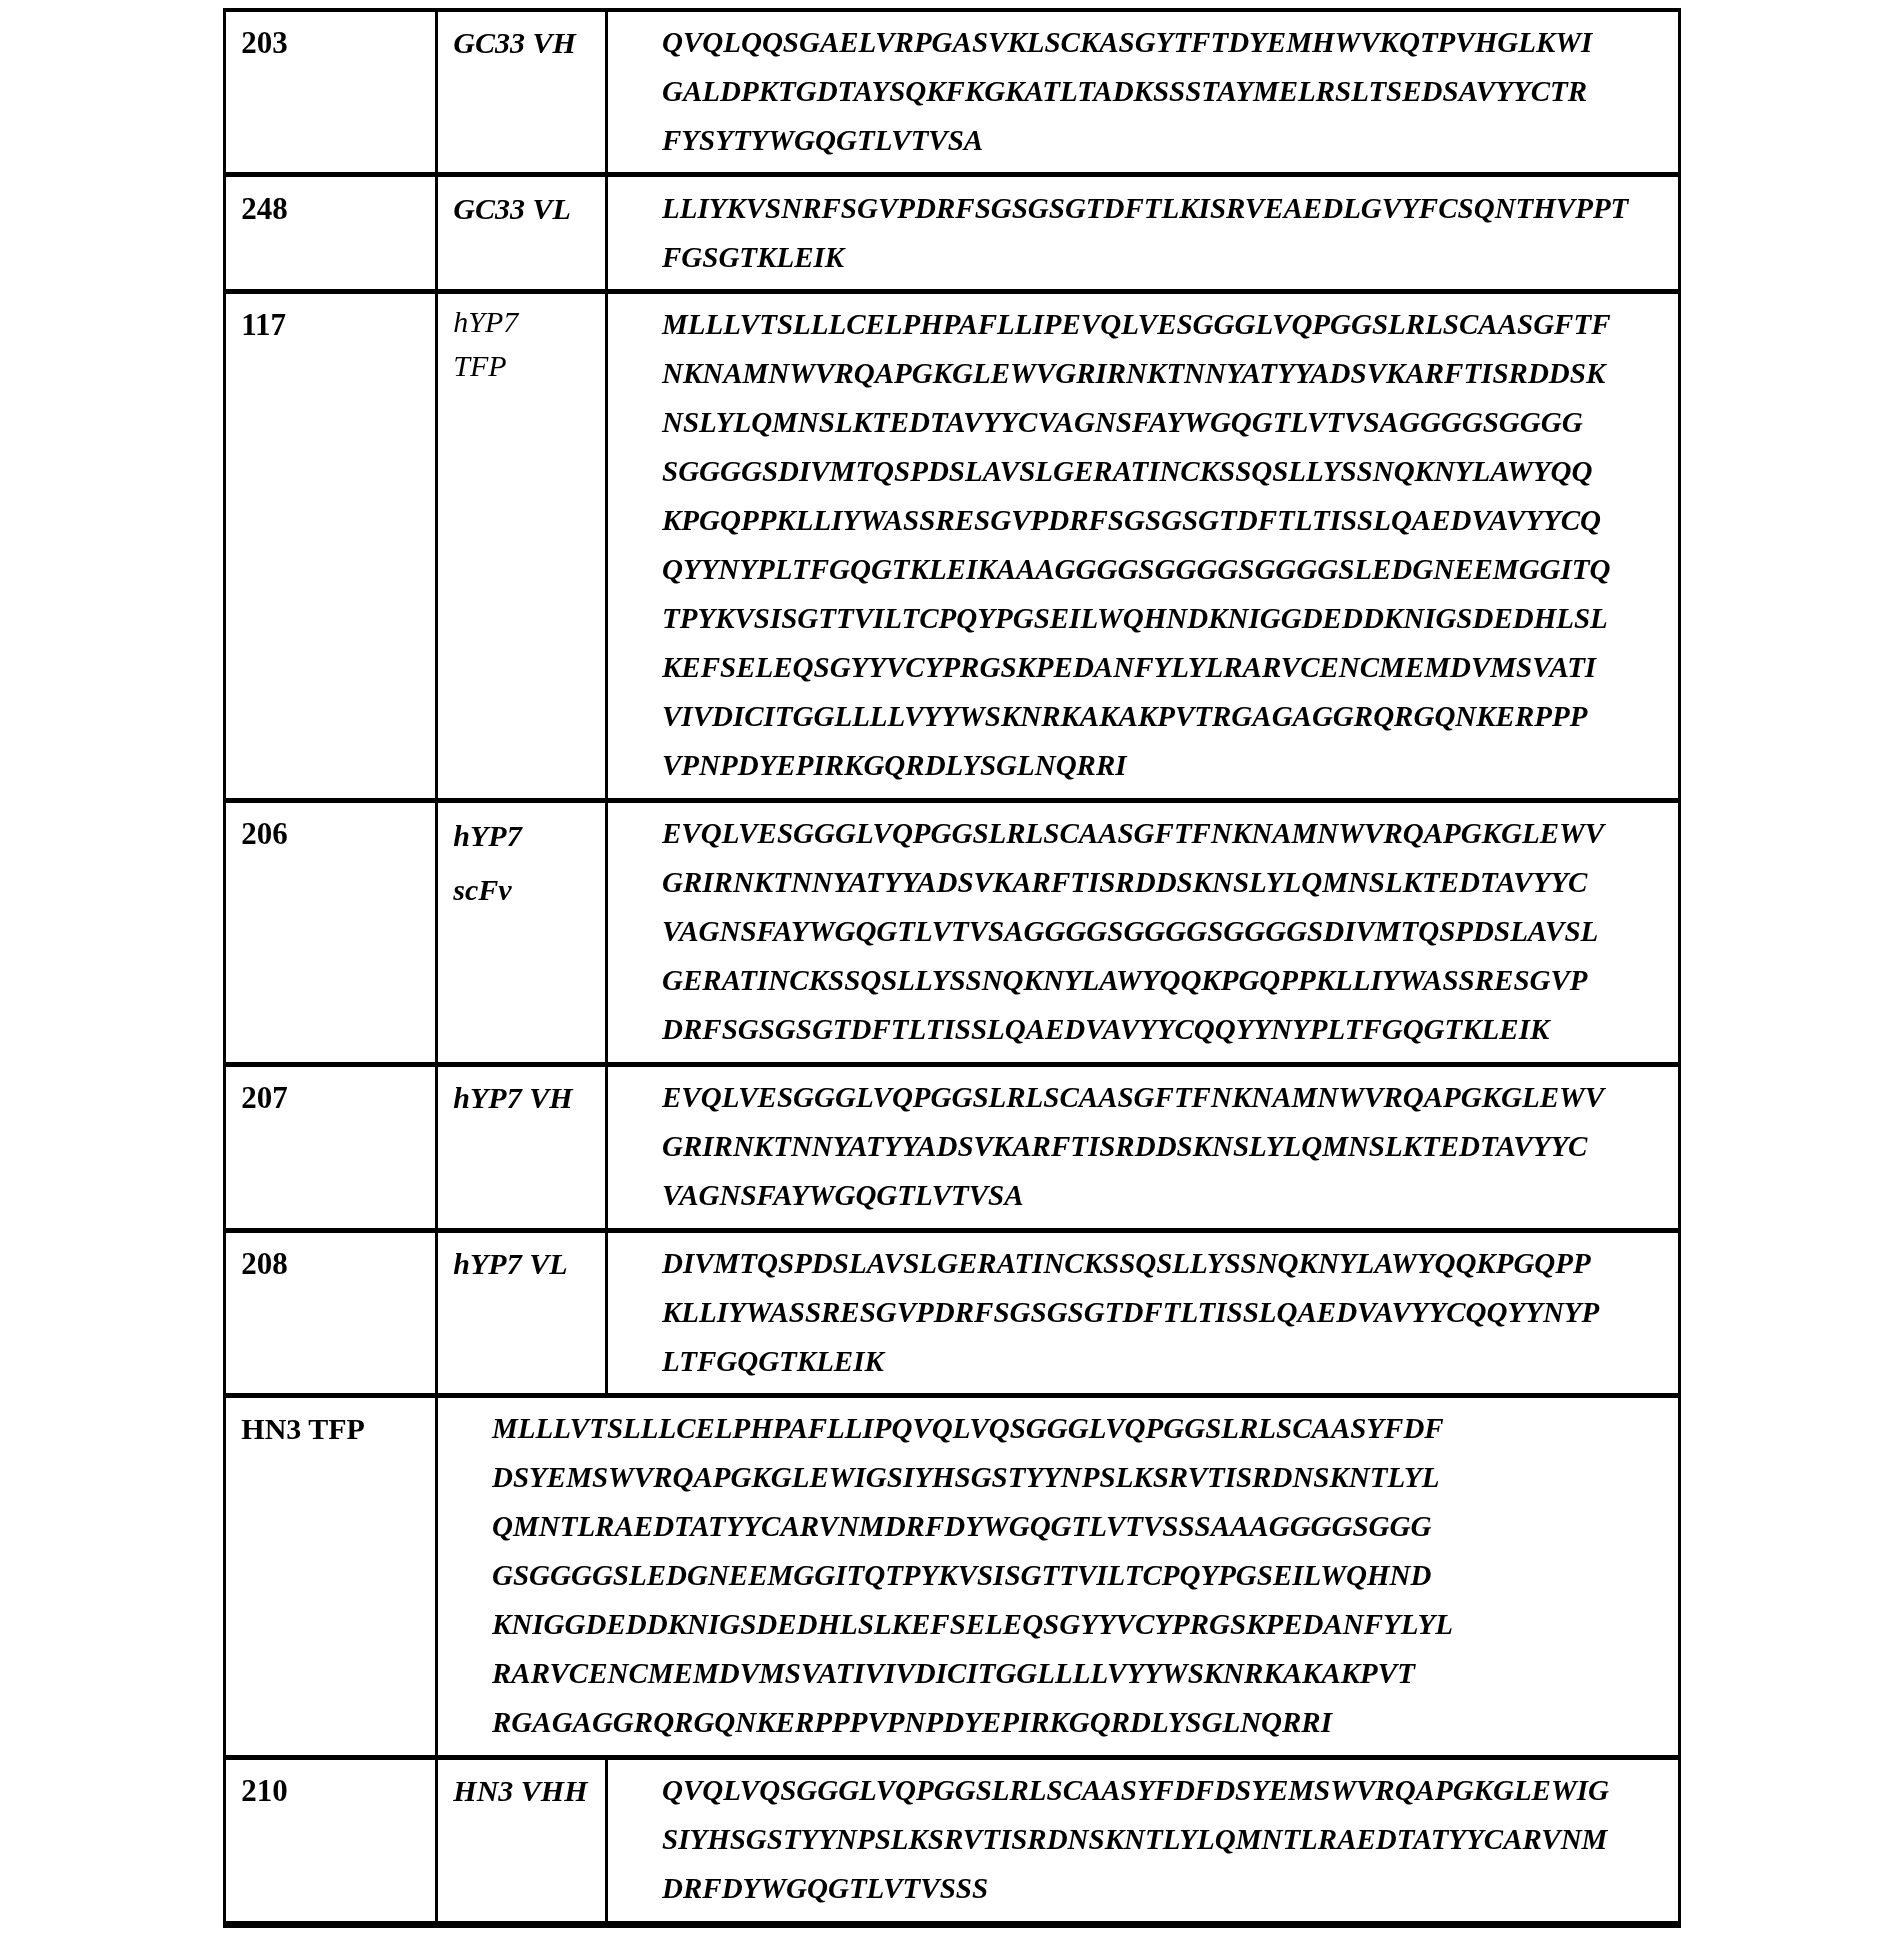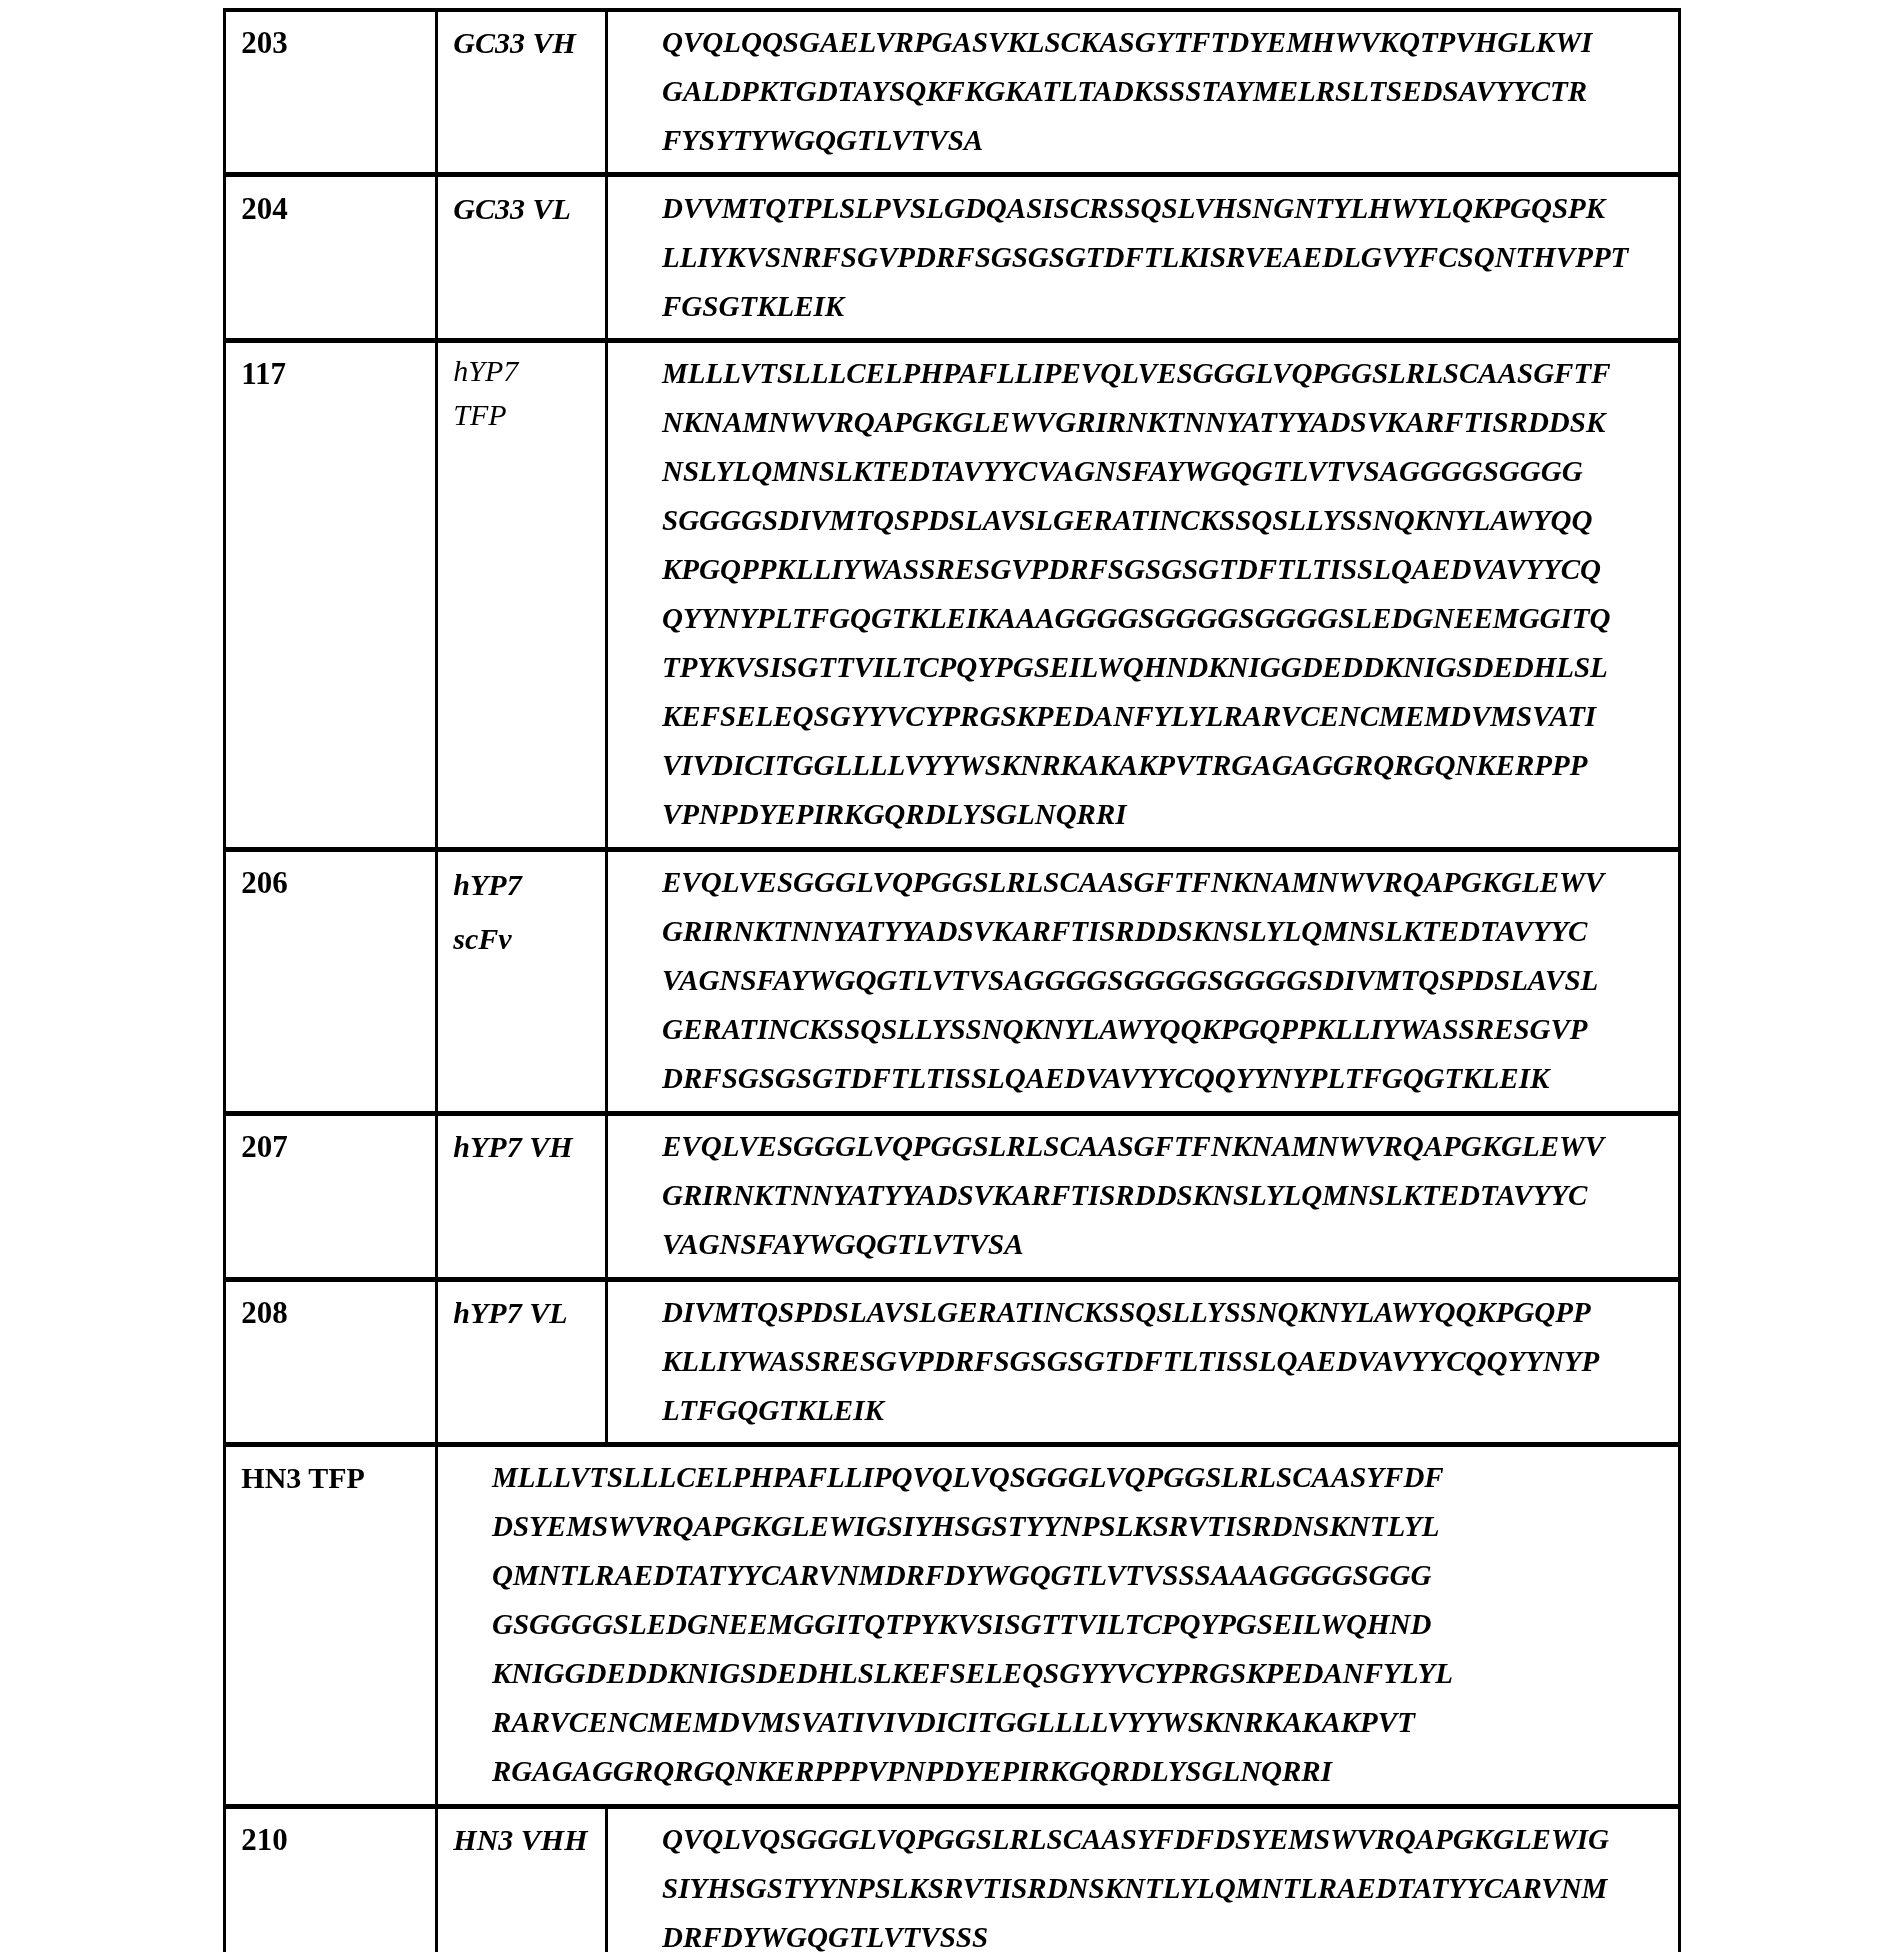--- a/index.html
+++ b/index.html
@@ -89,27 +89,26 @@
     </div>
     <div class="cell seq-cell">
       <div class="seq-line">QVQLQQSGAELVRPGASVKLSCKASGYTFTDYEMHWVKQTPVHGLKWI</div>
       <div class="seq-line">GALDPKTGDTAYSQKFKGKATLTADKSSSTAYMELRSLTSEDSAVYYCTR</div>
       <div class="seq-line">FYSYTYWGQGTLVTVSA</div>
     </div>
   </div>
 
   <div class="t-row">
     <div class="cell id-cell">
-      <div>204</div>
+      <div>248</div>
     </div>
     <div class="cell name-cell">
       <div class="name-line">GC33 VL</div>
     </div>
     <div class="cell seq-cell">
-      <div class="seq-line">DVVMTQTPLSLPVSLGDQASISCRSSQSLVHSNGNTYLHWYLQKPGQSPK</div>
       <div class="seq-line">LLIYKVSNRFSGVPDRFSGSGSGTDFTLKISRVEAEDLGVYFCSQNTHVPPT</div>
       <div class="seq-line">FGSGTKLEIK</div>
     </div>
   </div>
 
   <div class="t-row">
     <div class="cell id-cell">
       <div>117</div>
     </div>
     <div class="cell name-cell name-regular">

